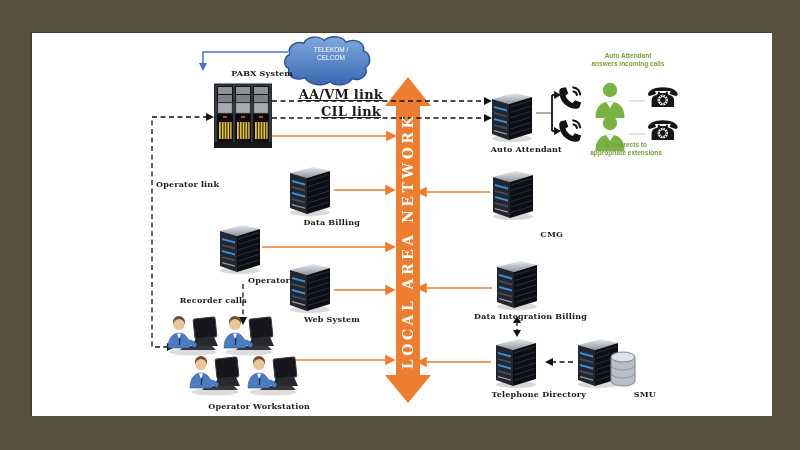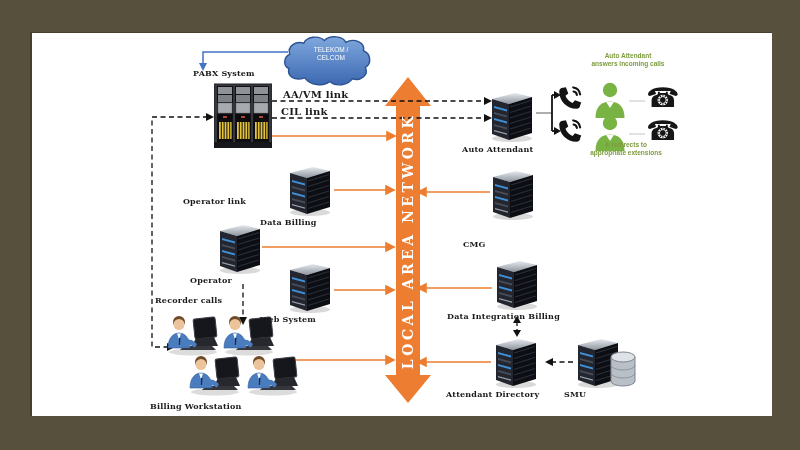--- a/index.html
+++ b/index.html
@@ -1,23 +1,23 @@
 <!DOCTYPE html>
 <html><head>
 <meta charset="utf-8">
 <style>
   html,body{margin:0;padding:0;}
   .stage{position:relative;width:800px;height:450px;background:#57503C;overflow:hidden;
          font-family:"DejaVu Serif",serif;}
   .canvas{position:absolute;left:30px;top:32px;width:740px;height:383px;background:#ffffff;
           border-left:2px solid #473F2D;border-top:1px solid #473F2D;}
   .layer{position:absolute;left:0;top:0;width:800px;height:450px;pointer-events:none;}
-  .lbl{position:absolute;font-size:8px;font-weight:bold;color:#1a1a1a;text-align:left;
+  .lbl{position:absolute;font-size:8px;font-weight:bold;color:#1a1a1a;text-align:right;
        line-height:9px;letter-spacing:0.2px;white-space:nowrap;}
-  .lbl-sm{font-size:10px;}
+  .lbl-sm{font-size:13px;text-decoration:underline;}
   .green-note{position:absolute;font-family:"Liberation Sans",sans-serif;font-size:6.5px;
        line-height:7.5px;color:#7D9C3D;text-align:center;font-weight:bold;}
   .cloud-text{position:absolute;left:288px;top:46px;width:86px;text-align:center;
        font-family:"Liberation Sans",sans-serif;font-size:6.5px;line-height:8px;color:#ffffff;}
   .lan-text{position:absolute;left:268px;top:233px;width:280px;text-align:center;
        transform:rotate(-90deg);color:#ffffff;font-size:14px;font-weight:bold;
        letter-spacing:3.5px;font-family:"DejaVu Serif",serif;}
   .icon{position:absolute;}
   .rotary{position:absolute;font-family:"DejaVu Sans",sans-serif;font-size:27px;
        color:#161616;line-height:27px;}
@@ -263,30 +263,30 @@
   <svg class="icon" style="left:246px;top:354px" width="54" height="42" viewBox="0 0 54 42">
       <use href="#ws-icon"></use>
     </svg>
 
   <div class="lan-text">LOCAL AREA NETWORK</div>
 
   <div class="lbl" style="left:193px;top:69px;width:100px">PABX System</div>
   <div class="lbl lbl-sm" style="left:283px;top:90px;width:100px">AA/VM link</div>
   <div class="lbl lbl-sm" style="left:281px;top:107px;width:100px">CIL link</div>
   <div class="lbl" style="left:462px;top:145px;width:100px">Auto Attendant</div>
-  <div class="lbl" style="left:156px;top:197px;width:90px;text-align:right">Operator link</div>
+  <div class="lbl" style="left:156px;top:180px;width:90px;text-align:left">Operator link</div>
   <div class="lbl" style="left:260px;top:218px;width:100px">Data Billing</div>
-  <div class="lbl" style="left:463px;top:240px;width:100px">CMG</div>
+  <div class="lbl" style="left:463px;top:230px;width:100px">CMG</div>
   <div class="lbl" style="left:190px;top:276px;width:100px">Operator</div>
   <div class="lbl" style="left:155px;top:296px;width:92px">Recorder calls</div>
   <div class="lbl" style="left:260px;top:315px;width:100px">Web System</div>
   <div class="lbl" style="left:447px;top:312px;width:140px">Data Integration Billing</div>
-  <div class="lbl" style="left:446px;top:390px;width:140px">Attendant Directory</div>
+  <div class="lbl" style="left:446px;top:390px;width:140px">Telephone Directory</div>
   <div class="lbl" style="left:564px;top:390px;width:92px">SMU</div>
-  <div class="lbl" style="left:150px;top:402px;width:160px;font-weight:900">Billing Workstation</div>
+  <div class="lbl" style="left:150px;top:402px;width:160px;font-weight:900">Operator Workstation</div>
 
   <div class="green-note" style="left:568px;top:52px;width:120px">
     <div>Auto Attendant</div>
     <div>answers incoming calls</div>
   </div>
   <div class="green-note" style="left:566px;top:141px;width:120px">
     <div>&amp; redirects to</div>
     <div>appropriate extensions</div>
   </div>
 </div>

